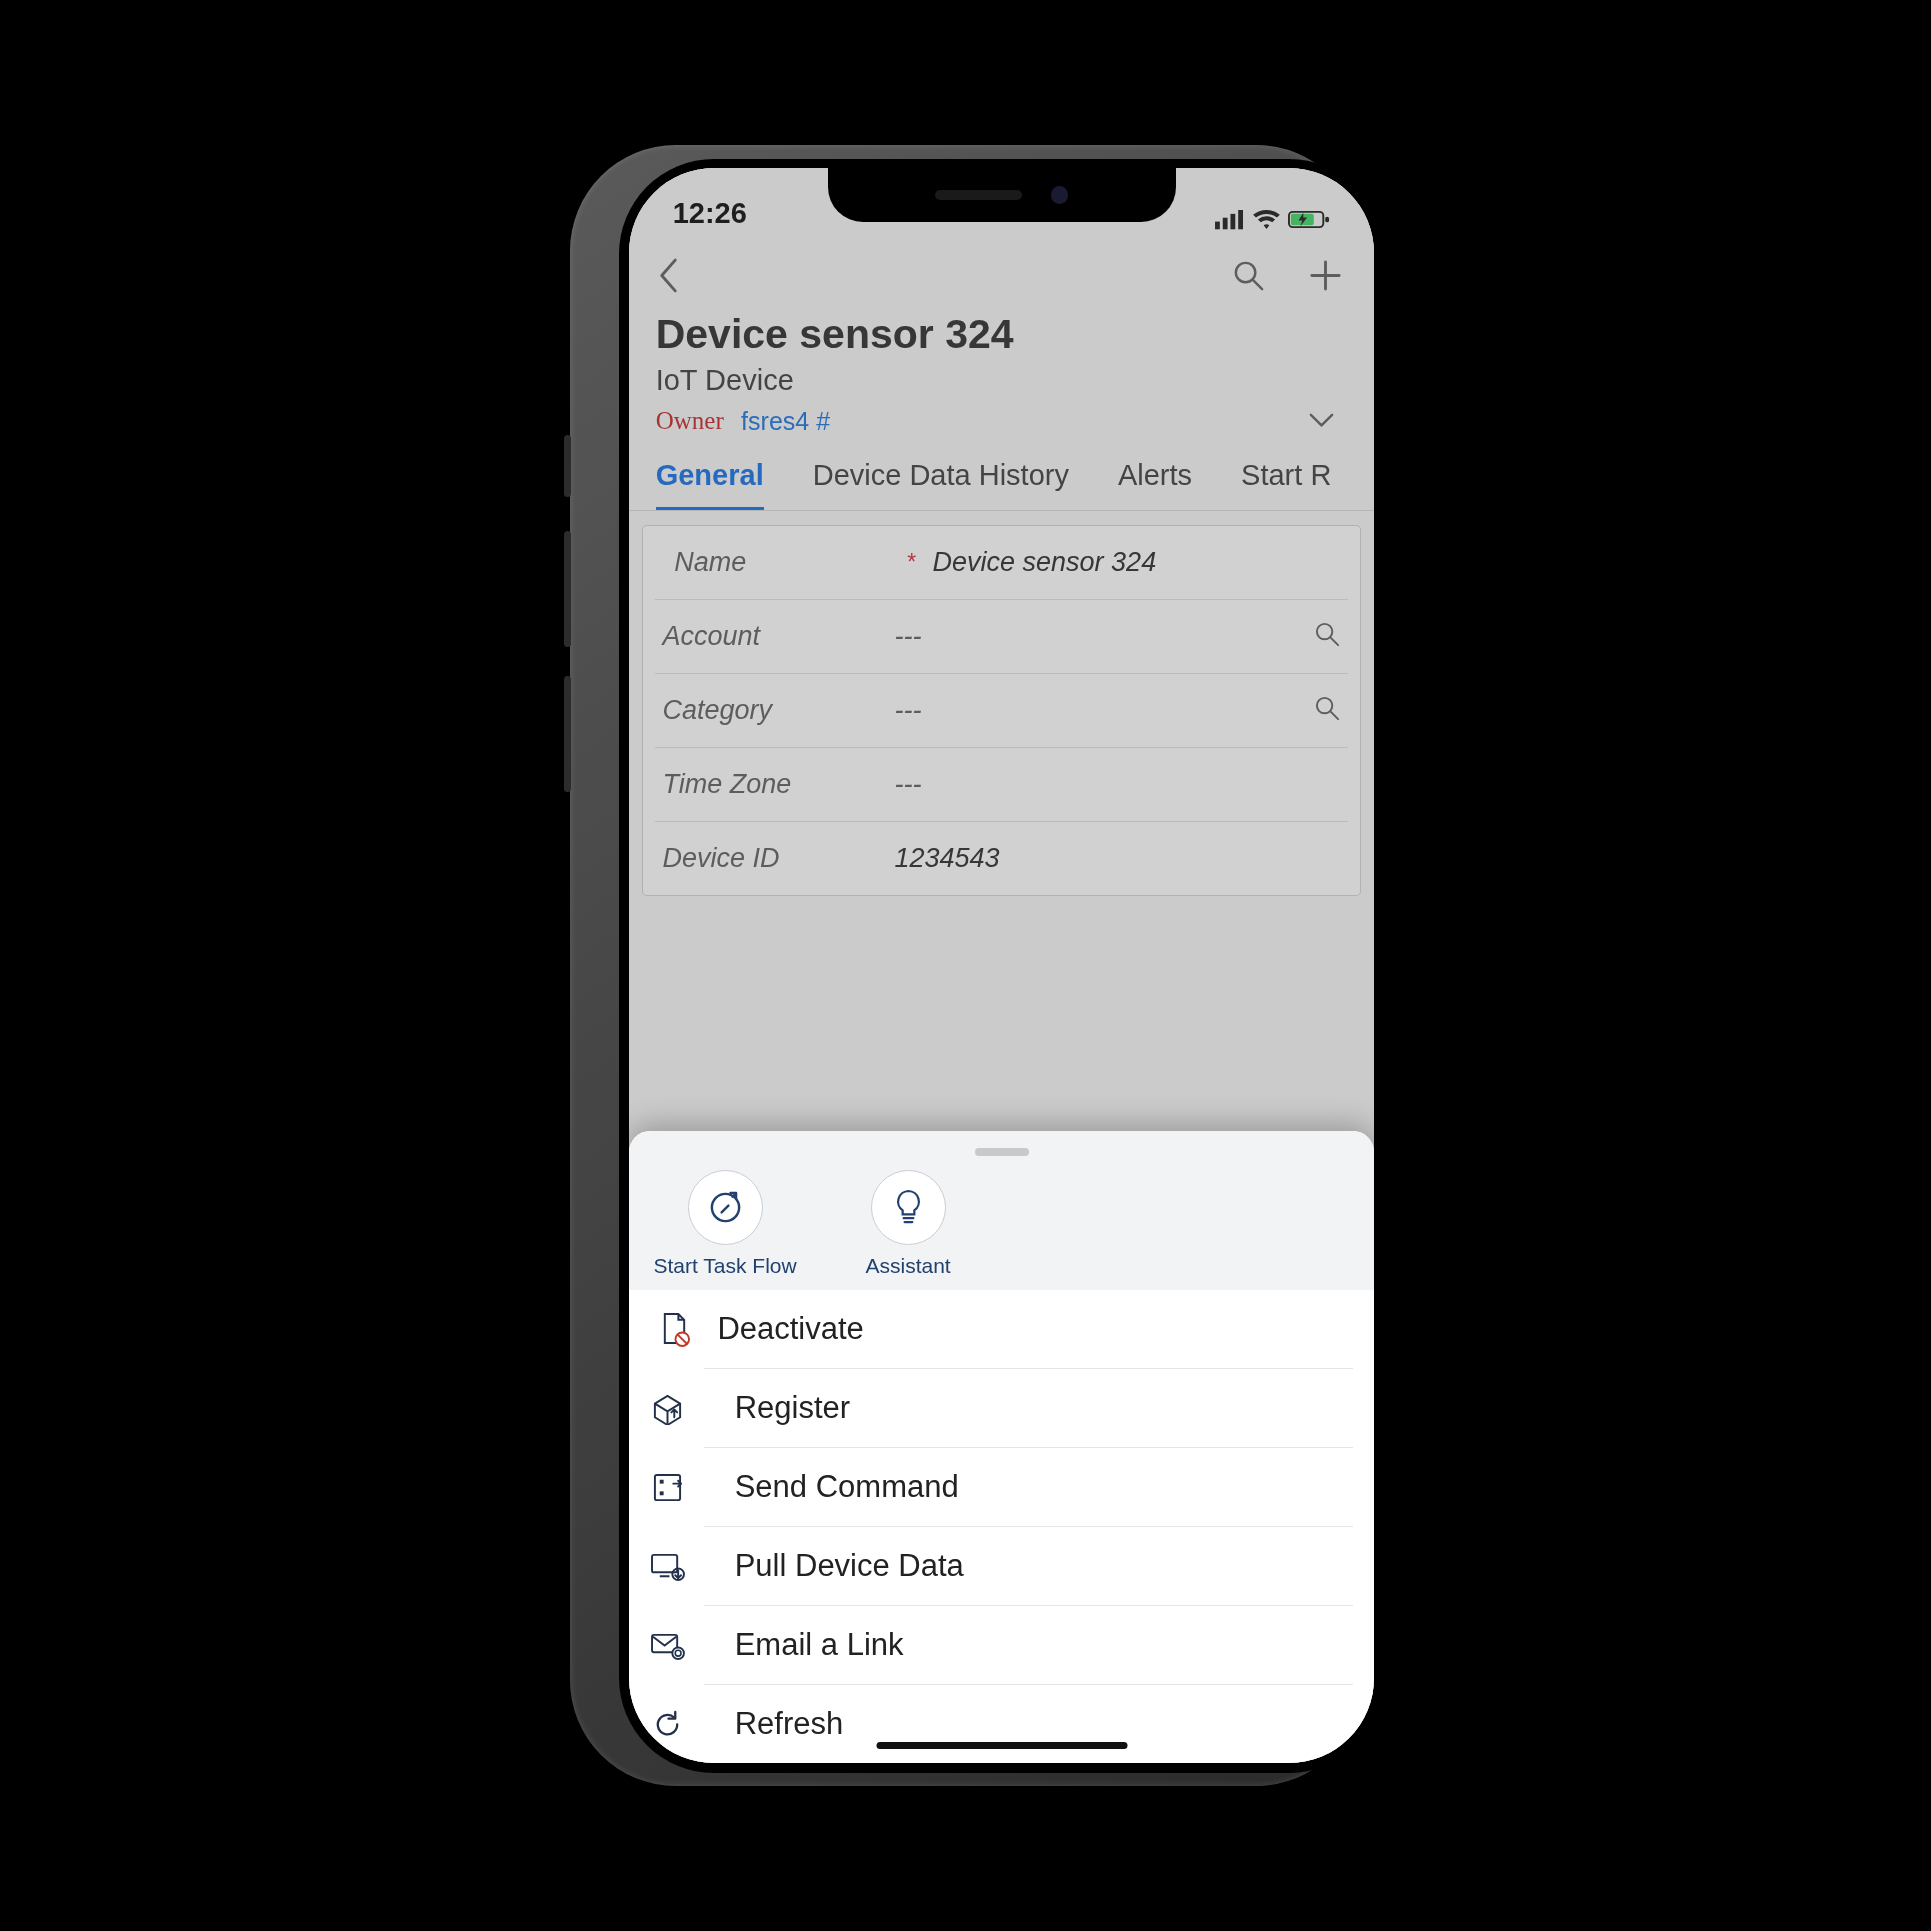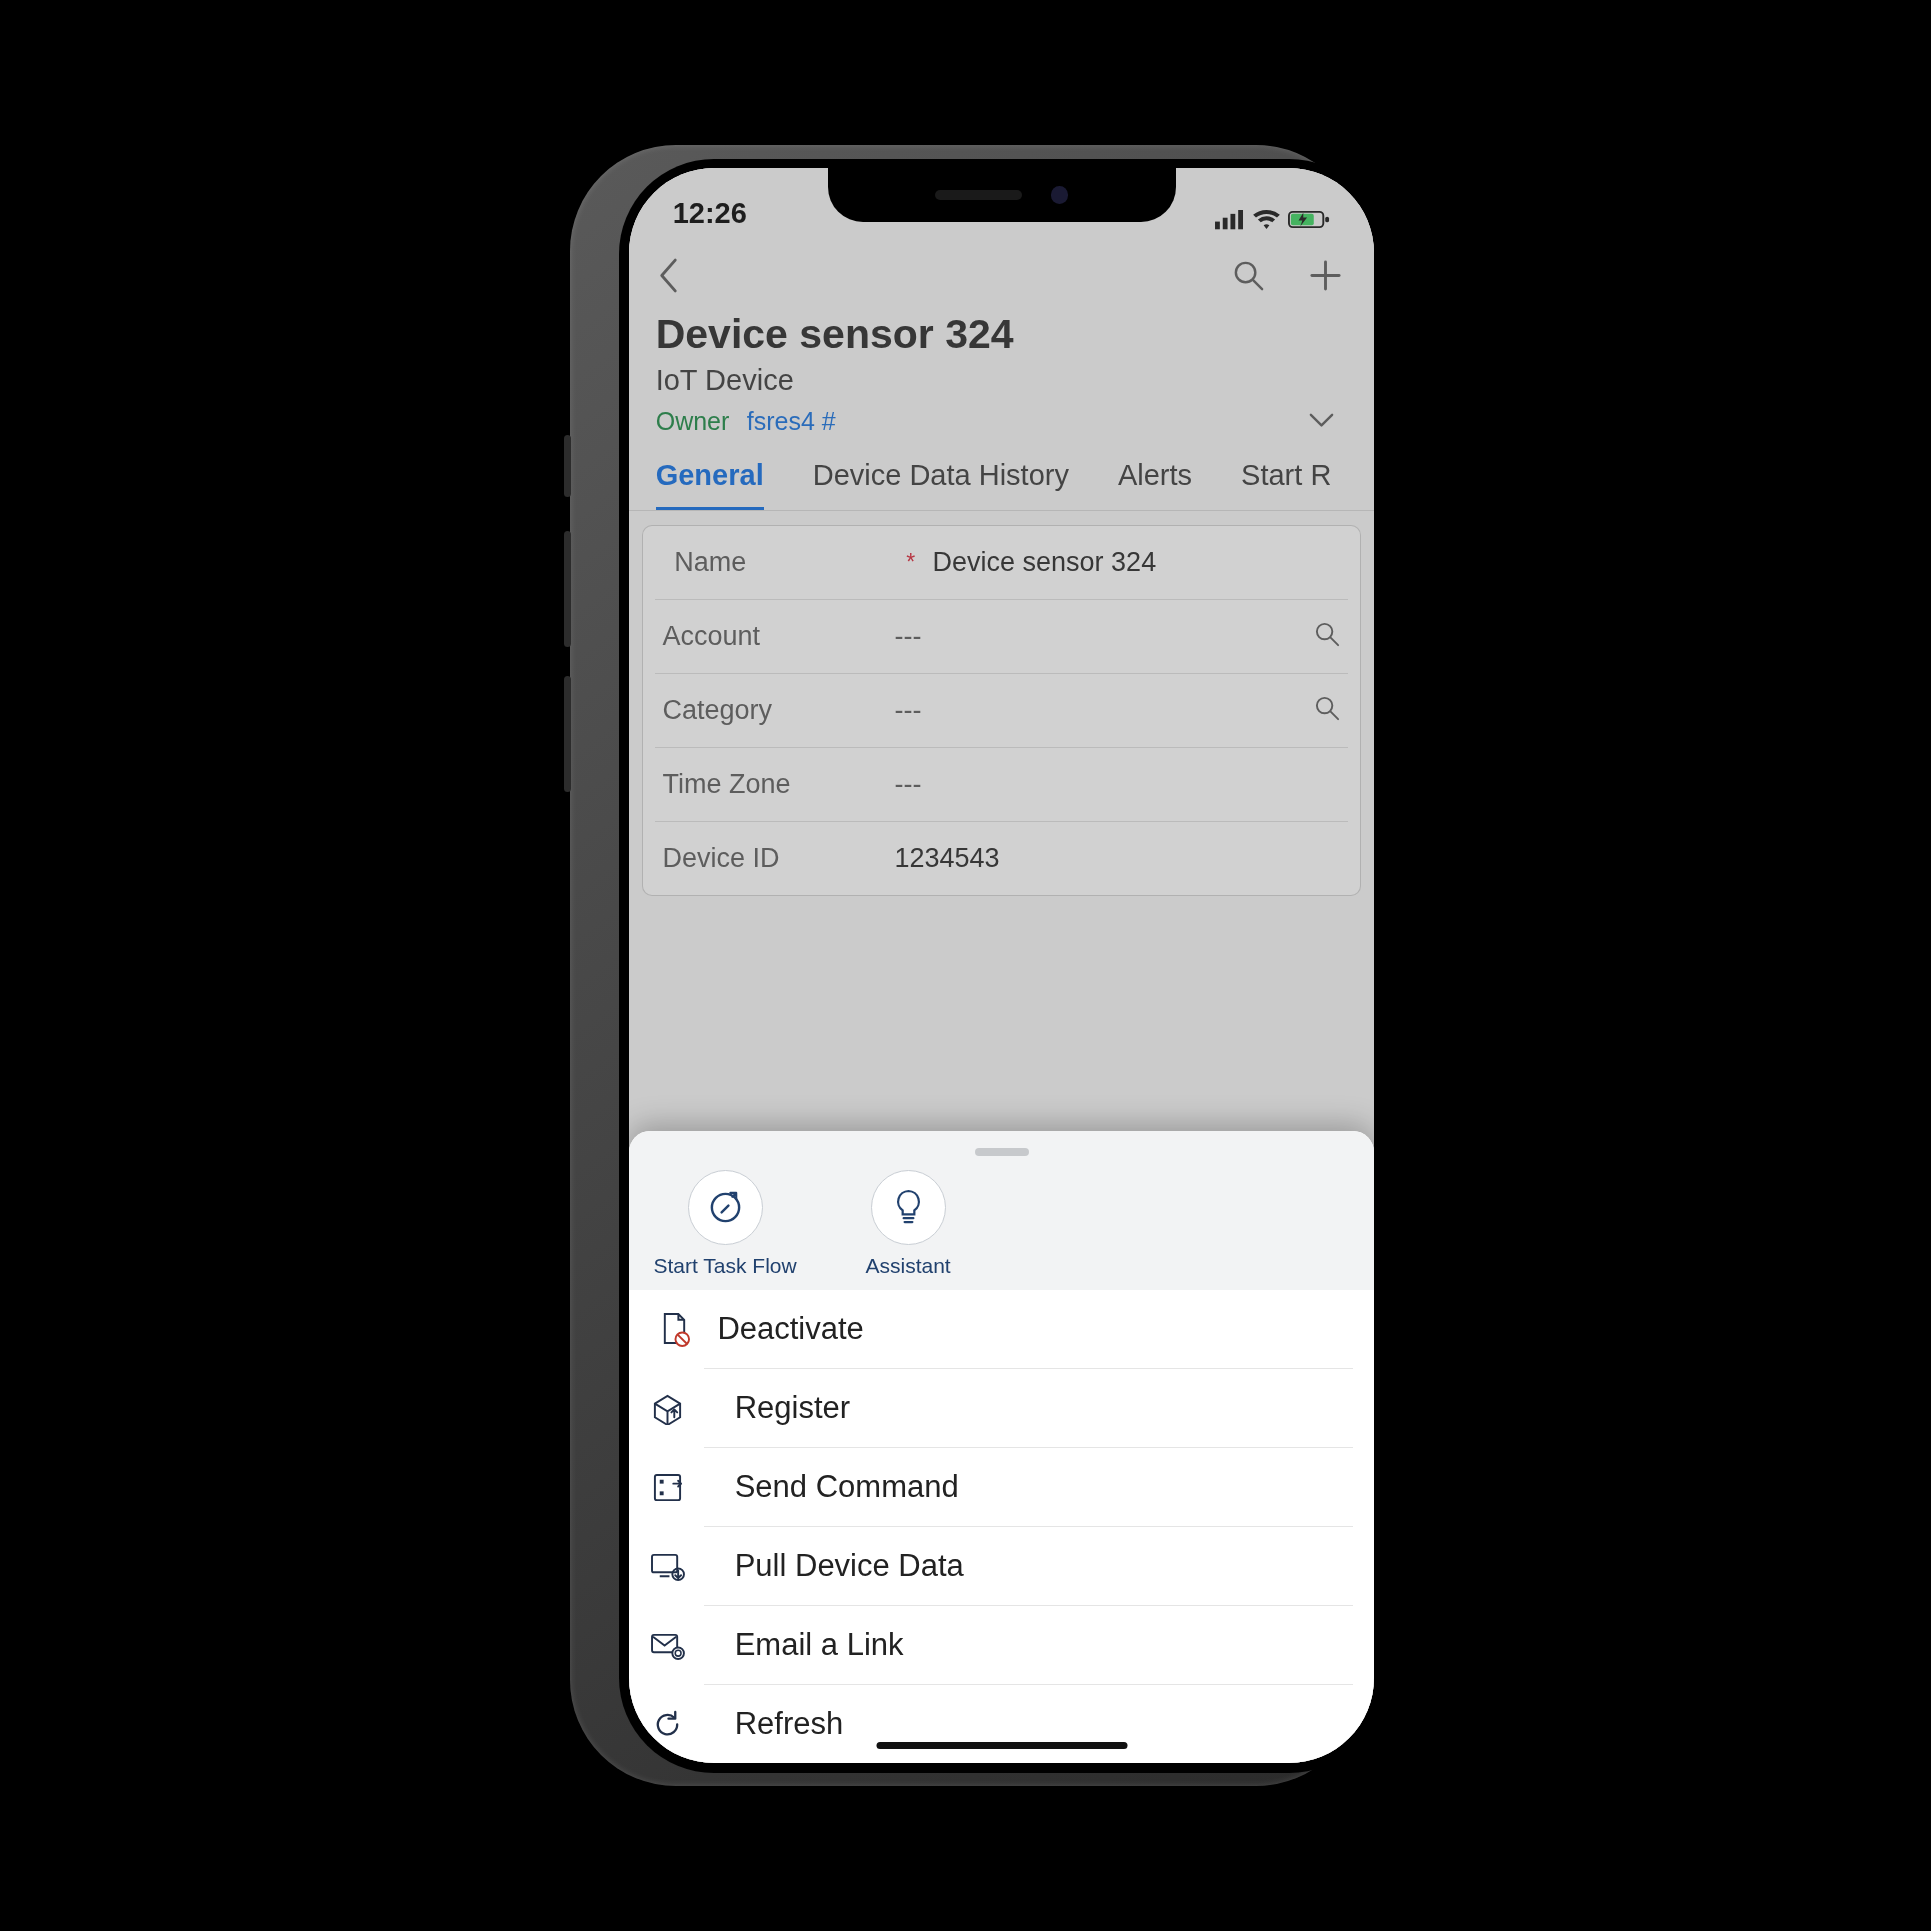--- a/index.html
+++ b/index.html
@@ -81,36 +81,37 @@
   .title{
     font-size:41px; font-weight:700; color:#222;
     padding: 7.7px 27px 1.9px 27px;
   }
   .subtitle{
     font-size:29px; color:#333; padding:3.9px 27px;
   }
   .owner-row{
     display:flex; align-items:center; padding:5.8px 27px 13.5px 27px; font-size:25px;
   }
-  .owner-label{color:#15803d; margin-right:17.4px;}
+  .owner-label{color:#b91c1c; margin-right:17.4px;font-family:Liberation Serif, serif;}
   .owner-value{color:#1068d1;}
   .chevron-wrap{margin-left:auto; margin-right:11.6px;}
   .tabs{
     display:flex; gap:49px; padding: 9.7px 0 0 27px;
     border-bottom:1px solid rgba(0,0,0,.12);
     font-size:29px; color:#333;
     overflow:hidden; white-space:nowrap;
   }
   .tab{padding-bottom:15.4px;}
   .tab.active{ color:#0a66d6; font-weight:600; border-bottom:3.9px solid #0a66d6; }
   .form-card{
     margin: 13.5px 13.5px 0 13.5px;
     border:1px solid rgba(0,0,0,.18);
-    border-radius:10px;
+    border-radius:5px;
     background: rgba(255,255,255,.35);
+    font-style: italic;
   }
   .form-row{
     display:flex; align-items:center;
     padding: 21px 19.3px;
     position:relative;
   }
   .form-row + .form-row{ border-top:1px solid rgba(0,0,0,.12); margin:0 11.6px; padding-left:7.7px; padding-right:7.7px;}
   .form-row:first-child{padding-left:31px;padding-right:31px;}
   .flabel{ width:232px; font-size:27px; color:#555;}
   .freq{ color:#c23; margin-right:17.4px; font-size:23px;}

